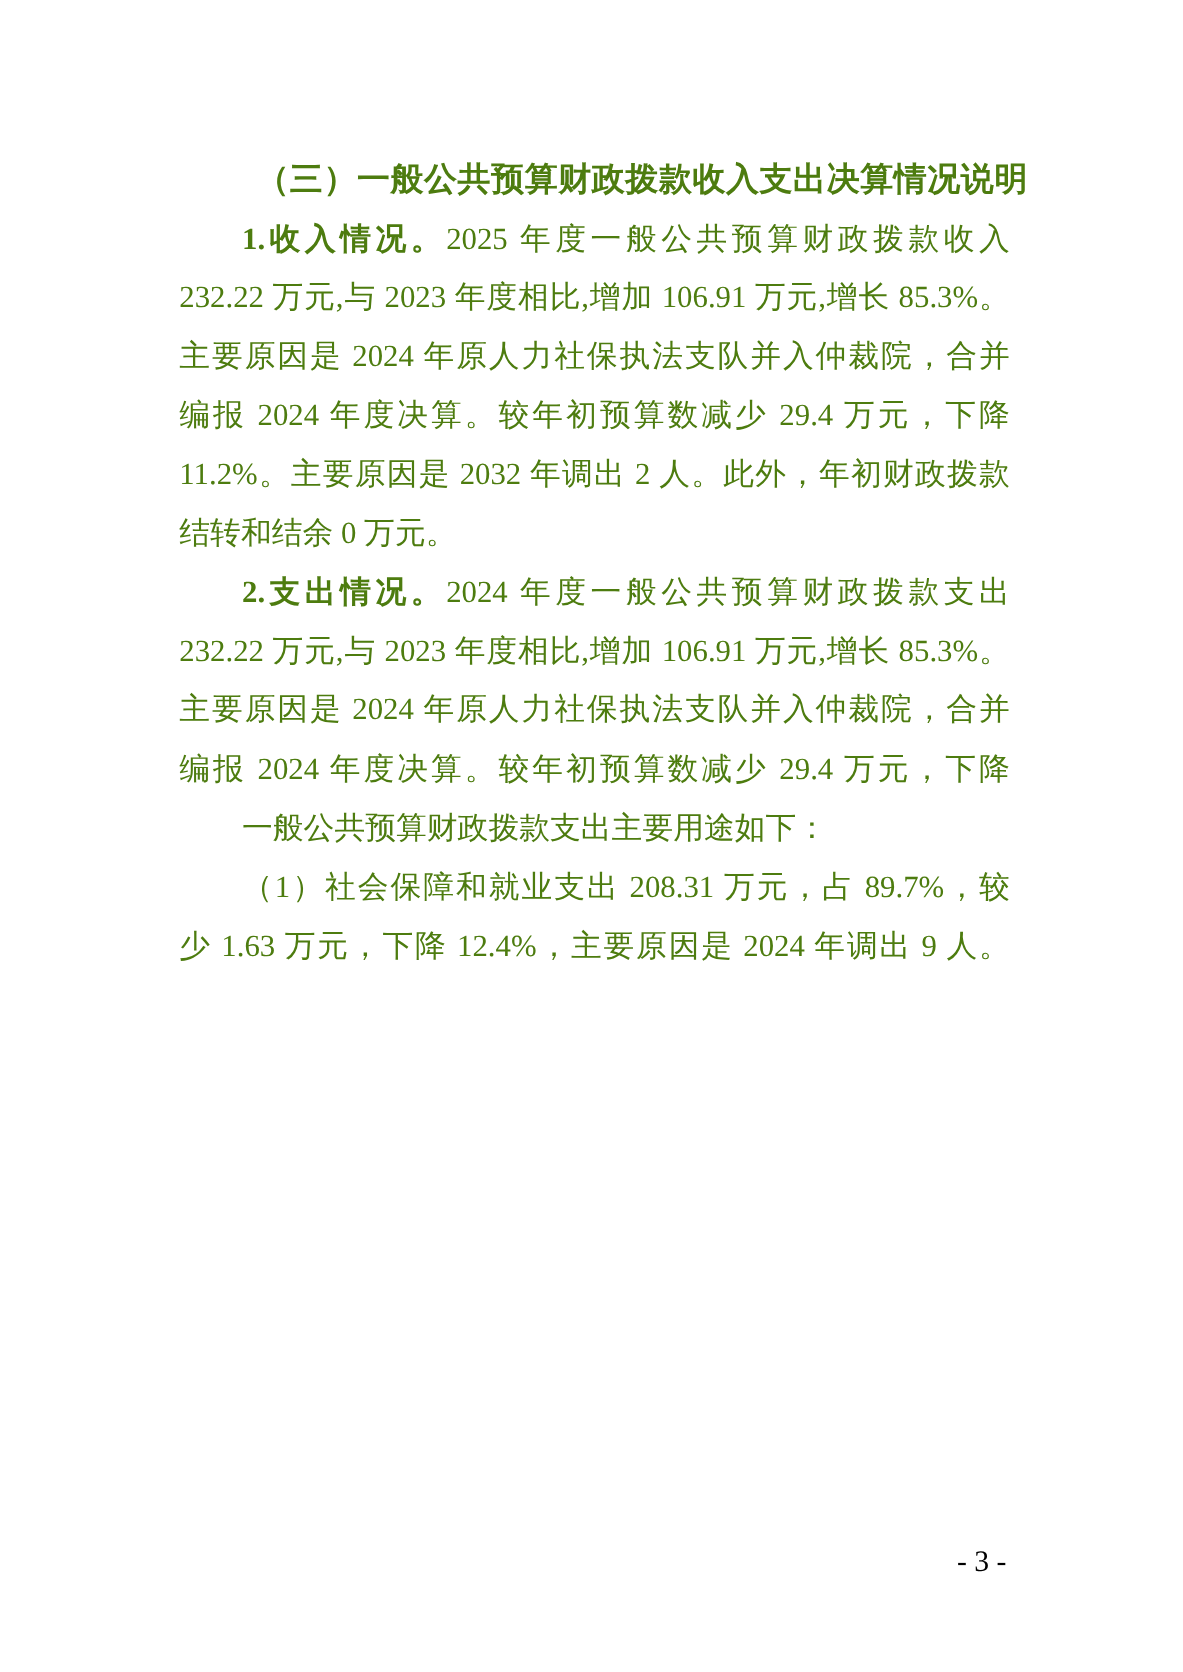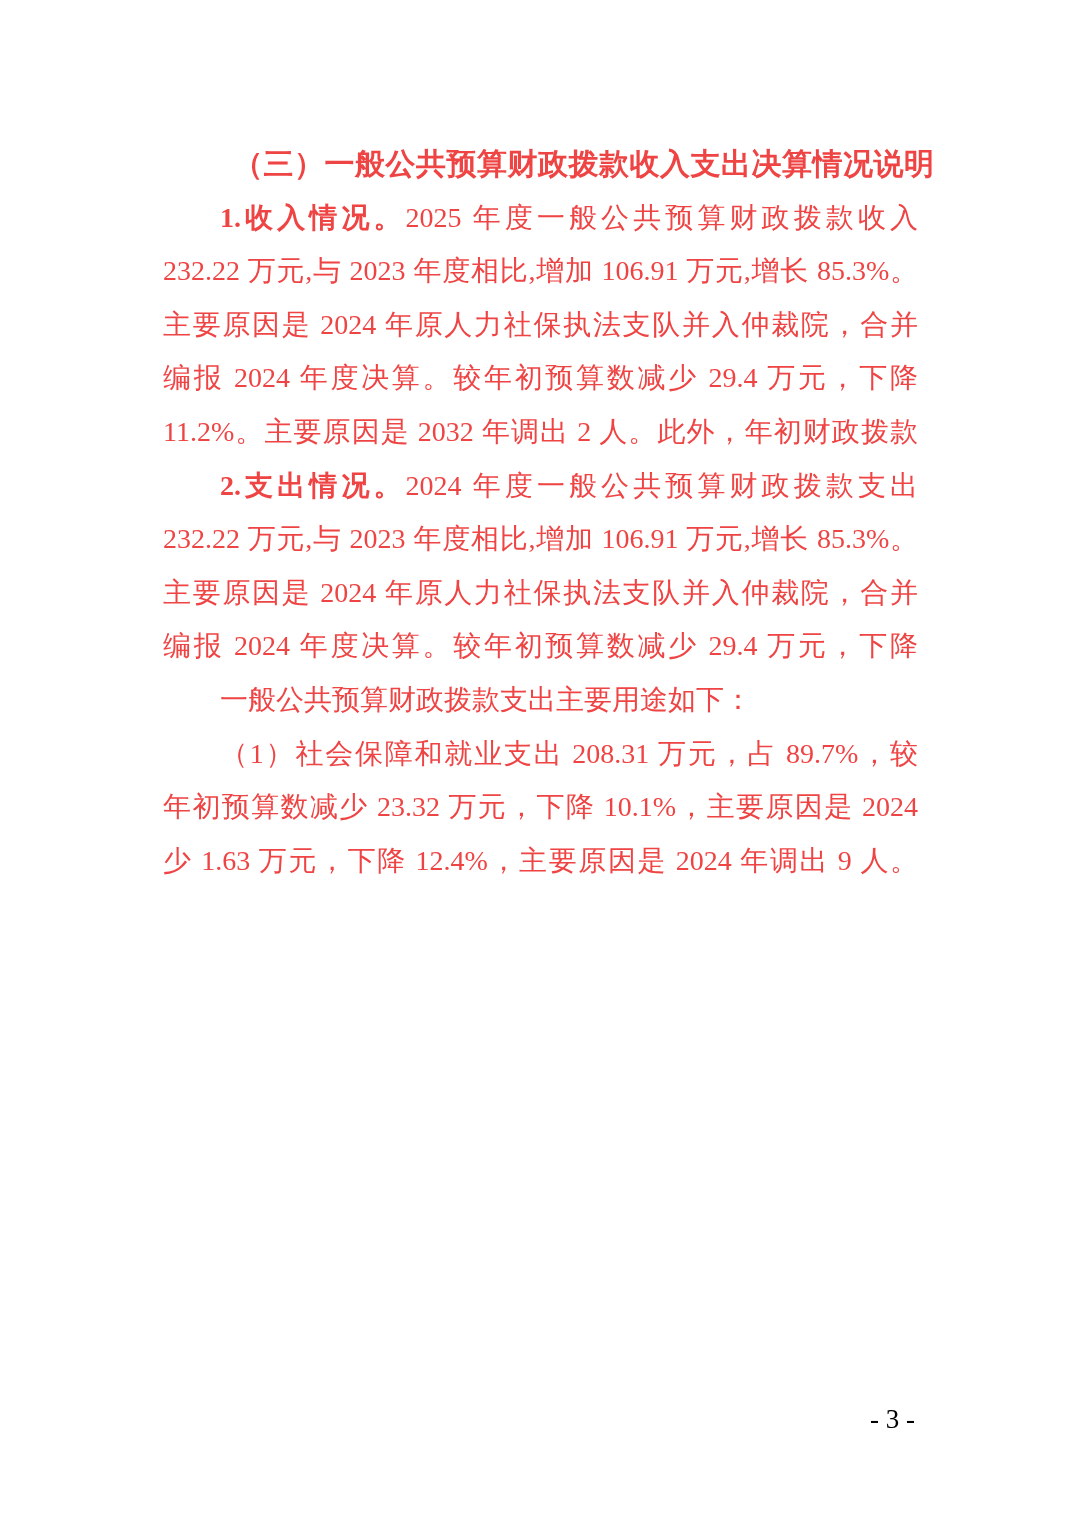--- a/index.html
+++ b/index.html
@@ -15,21 +15,21 @@
     overflow: hidden;
     color: #000000;
   }
   .content {
     position: absolute;
     left: 163px;
     top: 137px;
     width: 755px;
     font-size: 28px;
     line-height: 53.6px;
-    color: #ef4444;
+    color: #4d7c0f;
   }
   .ln {
     text-align: justify;
   }
   .ln.full {
     text-align-last: justify;
   }
   .ln.ind {
     text-indent: 57px;
   }
@@ -59,34 +59,34 @@
   <div class="content">
 
     <div class="ln title-line">（三）一般公共预算财政拨款收入支出决算情况说明</div>
 
     <div>
       <div class="ln full ind"><span class="subhead">1.收入情况。</span><span>2025 年度一般公共预算财政拨款收入</span></div>
       <div class="ln full">232.22 万元,与 2023 年度相比,增加 106.91 万元,增长 85.3%。</div>
       <div class="ln full">主要原因是 2024 年原人力社保执法支队并入仲裁院，合并</div>
       <div class="ln full">编报 2024 年度决算。较年初预算数减少 29.4 万元，下降</div>
       <div class="ln full">11.2%。主要原因是 2032 年调出 2 人。此外，年初财政拨款</div>
+      <div class="ln">结转和结余 0 万元。</div>
     </div>
 
     <div>
       <div class="ln full ind"><span class="subhead">2.支出情况。</span><span>2024 年度一般公共预算财政拨款支出</span></div>
       <div class="ln full">232.22 万元,与 2023 年度相比,增加 106.91 万元,增长 85.3%。</div>
       <div class="ln full">主要原因是 2024 年原人力社保执法支队并入仲裁院，合并</div>
       <div class="ln full">编报 2024 年度决算。较年初预算数减少 29.4 万元，下降</div>
     </div>
 
     <div class="ln ind">一般公共预算财政拨款支出主要用途如下：</div>
 
     <div>
       <div class="ln full ind">（1）社会保障和就业支出 208.31 万元，占 89.7%，较</div>
-      <div class="ln full">年初预算数减少 23.32 万元，下降 10.1%，主要原因是 2024</div>
     </div>
 
     <div>
       <div class="ln full">少 1.63 万元，下降 12.4%，主要原因是 2024 年调出 9 人。</div>
     </div>
 
 
   </div>
 
   <div class="page-footer">- 3 -</div>

